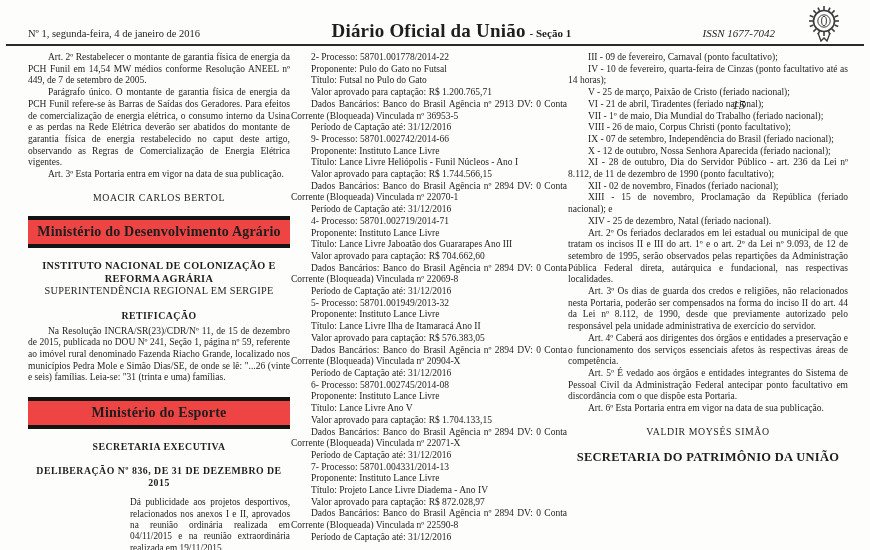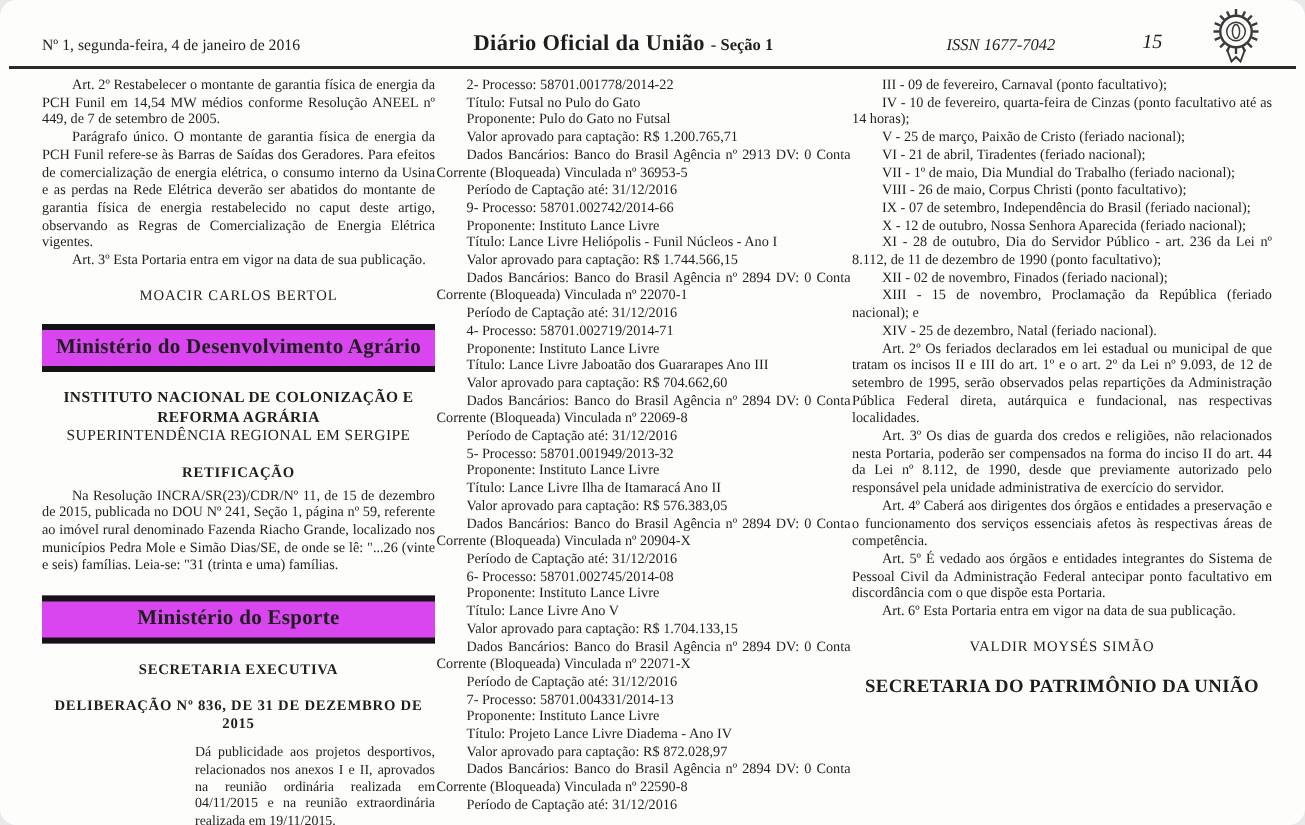--- a/index.html
+++ b/index.html
@@ -1,49 +1,49 @@
 <!DOCTYPE html>
 <html lang="pt"><head>
 <meta charset="utf-8">
 <style>
   html,body{margin:0;padding:0;background:#e9e9e9;}
   .page{
     position:relative;width:870px;height:550px;background:#fdfdfc;
     overflow:hidden;font-family:"Liberation Serif","DejaVu Serif",serif;
-    color:#1e1e1e;box-sizing:border-box;border-radius:11px;
+    color:#1e1e1e;box-sizing:border-box;
   }
   
   header{position:relative;height:46px;}
   .hdr-row{
     position:absolute;left:28px;right:95px;top:20px;
     display:flex;align-items:baseline;justify-content:space-between;
   }
   .ed{font-size:10.5px;white-space:nowrap;}
   .masthead{white-space:nowrap;}
-  .mh-title{font-weight:bold;font-size:15px;letter-spacing:.2px;}
+  .mh-title{font-weight:bold;font-size:19px;letter-spacing:.2px;}
   .mh-sec{font-weight:bold;font-size:11px;margin-top:20px;}
-  .issn-block{white-space:nowrap;display:flex;gap:58px;align-items:flex-end;}
+  .issn-block{white-space:nowrap;display:flex;gap:58px;align-items:center;flex-direction:column;}
   .issn{font-style:italic;font-size:11px;}
   .pageno{font-style:italic;font-size:13.5px;}
   .seal{position:absolute;right:26px;top:3px;}
   .rule{position:absolute;left:6px;right:6px;top:44px;border-top:2.5px solid #2a2a2a;}
   
   .columns{
     position:absolute;top:52px;left:28px;right:8px;bottom:0;
     display:flex;gap:1px;overflow:hidden;
   }
   .col{overflow:hidden;}
   .col1{width:262px;}
   .col2{width:276px;}
   .col3{width:280px;}
   p{margin:0;font-size:9.5px;line-height:11.7px;text-align:justify;text-indent:20px;}
   .sig{text-align:center;text-indent:0;margin:11px 0 10px;font-size:9.8px;letter-spacing:.6px;}
   .banner{
     border-top:4px solid #141414;border-bottom:4px solid #141414;
-    background:#d946ef;text-align:center;font-weight:bold;font-size:14px;
+    background:#ef4444;text-align:center;font-weight:bold;font-size:14px;
     padding:4px 2px;margin:13px 0 12px;letter-spacing:.2px;
   }
   .org{ text-align:center;text-indent:0;font-size:10.3px;line-height:12.5px;letter-spacing:.3px;}
   .org.bold{font-weight:bold;}
   .sub-heading{
     text-align:center;text-indent:0;font-weight:bold;font-size:9.8px;
     letter-spacing:.5px;margin:12px 0 0;
   }
   .ementa{
     margin:9px 0 9px 102px;font-size:9.3px;line-height:11.4px;text-indent:0;
@@ -123,22 +123,22 @@
       <p class="sub-heading">SECRETARIA EXECUTIVA</p>
       <p class="sub-heading">DELIBERAÇÃO Nº 836, DE 31 DE DEZEMBRO DE 2015</p>
       <p class="ementa">Dá publicidade aos projetos desportivos, relacionados nos anexos I e II, aprovados na reunião ordinária realizada em 04/11/2015 e na reunião extraordinária realizada em 19/11/2015.</p>
 
     </section>
 
     <section class="col col2">
       <div>
 
           <p class="field">2- Processo: 58701.001778/2014-22</p>
+          <p class="field">Proponente: Pulo do Gato no Futsal</p>
           <p class="field">Título: Futsal no Pulo do Gato</p>
-          <p class="field">Proponente: Pulo do Gato no Futsal</p>
           <p class="field">Valor aprovado para captação: R$ 1.200.765,71</p>
           <p class="field">Dados Bancários: Banco do Brasil Agência nº 2913 DV: 0 Conta Corrente (Bloqueada) Vinculada nº 36953-5</p>
           <p class="field">Período de Captação até: 31/12/2016</p>
 
           <p class="field">9- Processo: 58701.002742/2014-66</p>
           <p class="field">Proponente: Instituto Lance Livre</p>
           <p class="field">Título: Lance Livre Heliópolis - Funil Núcleos - Ano I</p>
           <p class="field">Valor aprovado para captação: R$ 1.744.566,15</p>
           <p class="field">Dados Bancários: Banco do Brasil Agência nº 2894 DV: 0 Conta Corrente (Bloqueada) Vinculada nº 22070-1</p>
           <p class="field">Período de Captação até: 31/12/2016</p>

